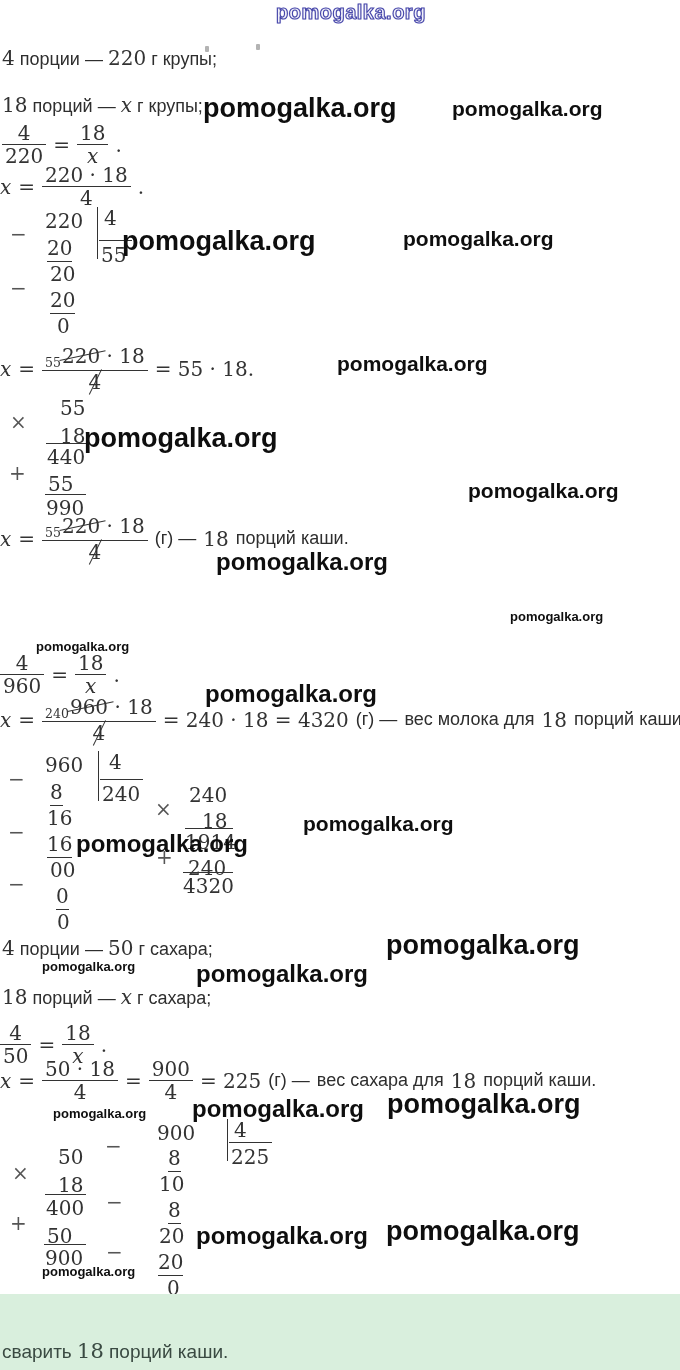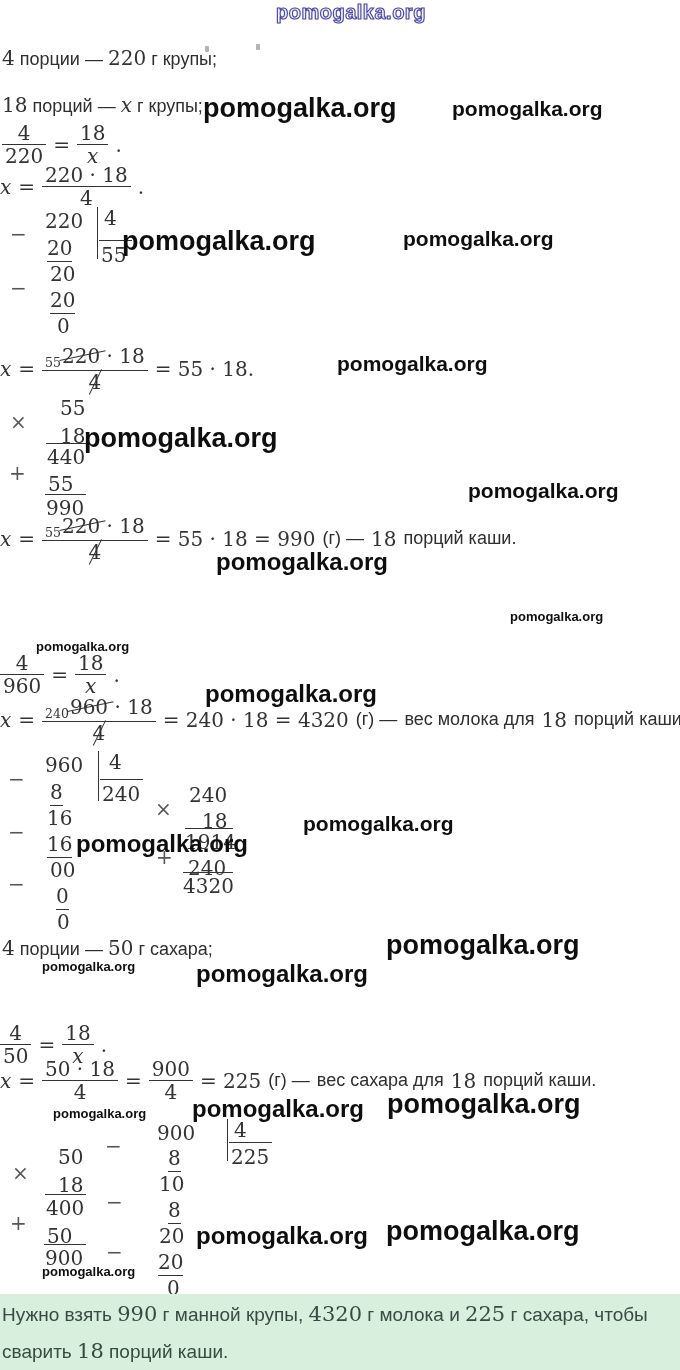--- a/index.html
+++ b/index.html
@@ -127,21 +127,20 @@
   <span class="abs wm wm-lg" style="left:84px;top:423px">pomogalka.org</span>
   <span class="abs wm wm-md" style="left:468px;top:479px">pomogalka.org</span>
 
   <div class="abs eq" style="left:0px;top:515px">
     <span class="mi">x</span>
     <span class="ms">=</span>
     <span class="fr ms">
       <span class="nu"><span class="pre ms">55</span><span class="stk">220</span><span> · 18</span></span>
       <span class="de"><span class="stk4">4</span></span>
     </span>
-    <span class="ms">= 55 · 18 = 990 </span>
       <span class="ru">(г) — </span>
       <span class="ms">18</span>
       <span class="ru"> порций каши.</span>
   </div>
   <span class="abs wm wm-md2" style="left:216px;top:548px">pomogalka.org</span>
 
 
   <span class="abs wm wm-sm" style="left:510px;top:609px">pomogalka.org</span>
   <span class="abs wm wm-sm" style="left:36px;top:639px">pomogalka.org</span>
 
@@ -201,20 +200,23 @@
   <span class="abs wm wm-md" style="left:303px;top:812px">pomogalka.org</span>
   <span class="abs wm wm-md2" style="left:76px;top:830px">pomogalka.org</span>
 
   <div class="abs st" style="left:2px;top:936px">
     <span class="ms">4</span><span class="ru"> порции — </span><span class="ms">50</span><span class="ru"> г сахара;</span>
   </div>
   <span class="abs wm wm-lg" style="left:386px;top:930px">pomogalka.org</span>
   <span class="abs wm wm-sm" style="left:42px;top:959px">pomogalka.org</span>
   <span class="abs wm wm-md2" style="left:196px;top:960px">pomogalka.org</span>
 
+  <div class="abs st" style="left:2px;top:985px">
+    <span class="ms">18</span><span class="ru"> порций — </span><span class="mi">x</span><span class="ru"> г сахара;</span>
+  </div>
 
   <div class="abs eq" style="left:0px;top:1022px">
     <span class="fr ms">
       <span class="nu">4</span>
       <span class="de">50</span>
     </span>
     <span class="ms">=</span>
     <span class="fr">
       <span class="nu ms">18</span>
       <span class="de mi">x</span>
@@ -267,21 +269,18 @@
   <div class="vl" style="left:227px;top:1119px;height:42px"></div>
   <span class="abs ms" style="left:234px;top:1118px">4</span>
   <div class="hl" style="left:229px;top:1142px;width:43px"></div>
   <span class="abs ms" style="left:231px;top:1145px">225</span>
 
   <span class="abs wm wm-md2" style="left:196px;top:1222px">pomogalka.org</span>
   <span class="abs wm wm-lg" style="left:386px;top:1216px">pomogalka.org</span>
   <span class="abs wm wm-sm" style="left:42px;top:1264px">pomogalka.org</span>
 
   <div id="answer">
-    <div class="abs" style="left:2px;top:8px">
-      <span class="ru">Нужно взять </span><span class="ms">990</span><span class="ru"> г манной крупы, </span><span class="ms">4320</span><span class="ru"> г молока и </span><span class="ms">225</span><span class="ru"> г сахара, чтобы</span>
-    </div>
     <div class="abs" style="left:2px;top:45px">
       <span class="ru">сварить </span><span class="ms">18</span><span class="ru"> порций каши.</span>
     </div>
   </div>
 
 </div>
 
 </body></html>

